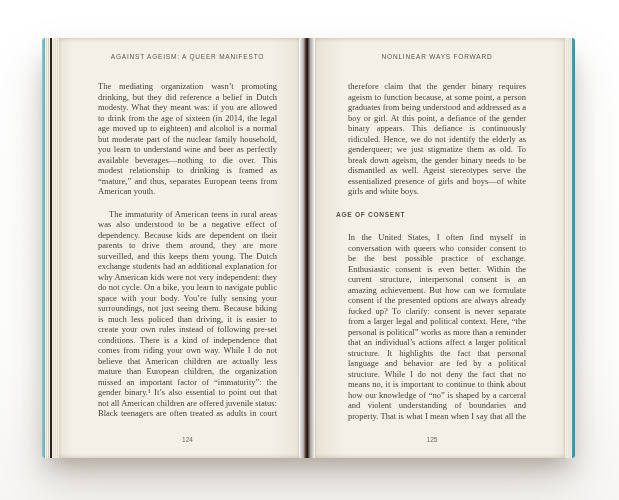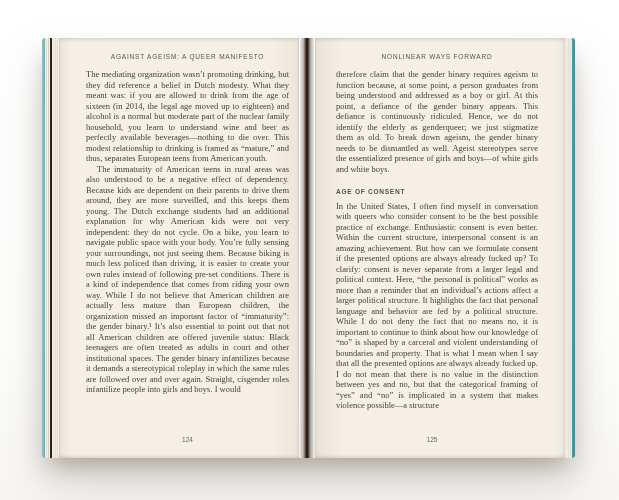--- a/index.html
+++ b/index.html
@@ -46,21 +46,21 @@
   }
   .page-body{
     height:352px;overflow:hidden;
     font-size:8.5px;line-height:10.5px;color:#46413a;
     text-align:justify;
   }
   .page-left .inner{padding:0 10px 0 27px;}
   .page-right .inner{padding:0 27px 0 11px;}
   .page-left .running-head{padding:0 10px 0 27px;}
   .page-right .running-head{padding:0 27px 0 11px;}
-  p.bodytext{margin:0;}
+  p.bodytext{margin:12px;}
   p.indented{text-indent:11px;}
   .subhead{
     margin:13px 0 3px 0;
     font-size:6.6px;letter-spacing:.7px;color:#57524a;
     font-family:"Liberation Sans","DejaVu Sans",sans-serif;
     font-weight:bold;text-align:left;
   }
   .folio{
     position:absolute;bottom:15px;left:0;right:0;
     text-align:center;font-size:6.5px;color:#6b655c;

